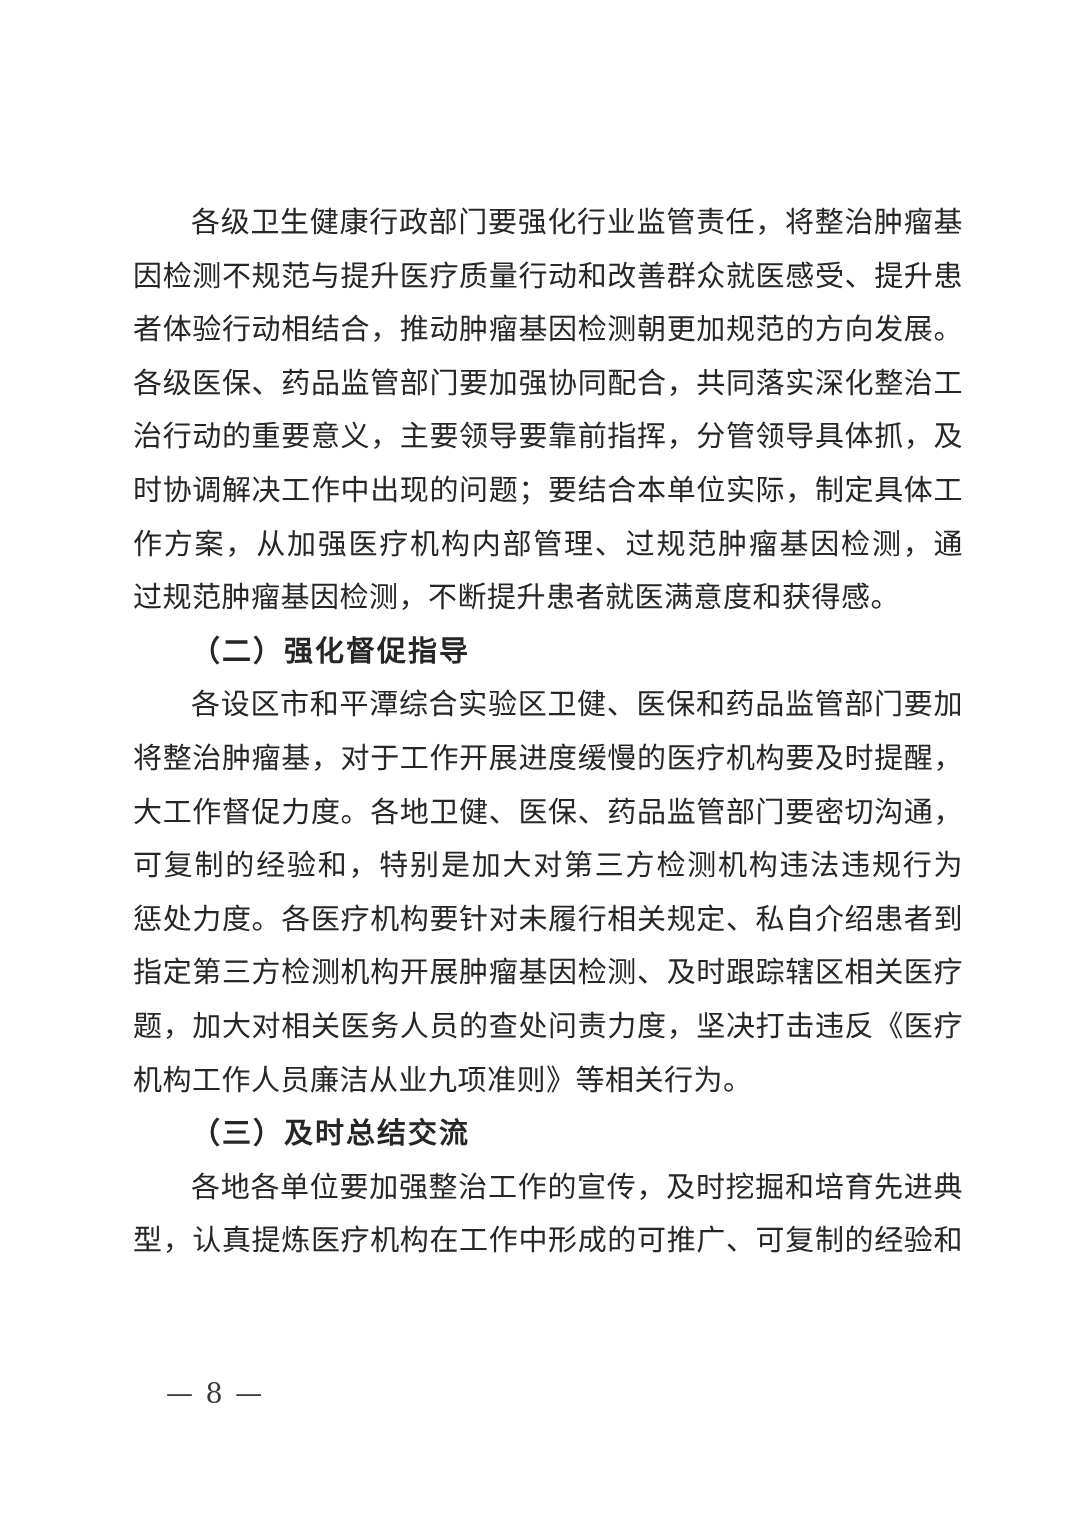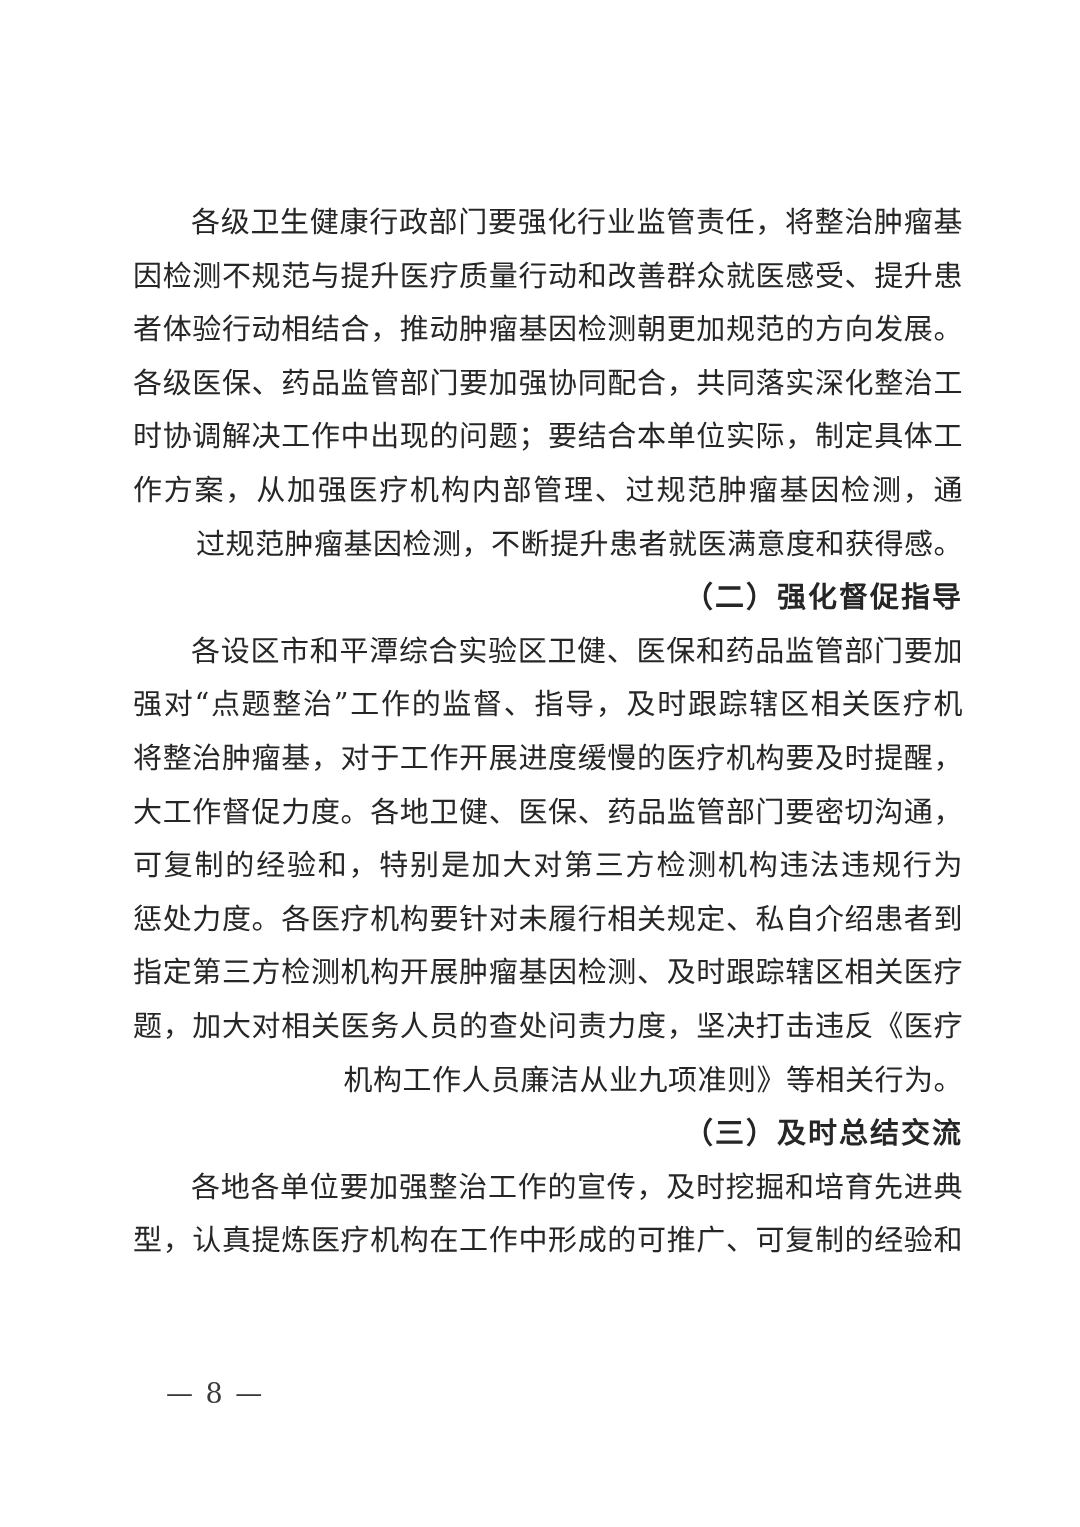--- a/index.html
+++ b/index.html
@@ -26,21 +26,21 @@
     left: 133px;
     top: 196px;
     width: 830px;
     color: #262626;
     font-size: 29px;
   }
   .line {
     line-height: 53.6px;
     height: 53.6px;
     overflow: hidden;
-    text-align: right;
+    text-align: left;
     letter-spacing: 0.5px;
   }
   
   .line.fill {
     text-align: justify;
     text-align-last: justify;
   }
   
   .line.first,
   .line.heading {
@@ -63,26 +63,26 @@
 </style>
 </head>
 <body>
 
 <div class="page">
   <div class="doc" id="doc-root" style="color: rgb(38, 38, 38);">
       <div class="line first fill">各级卫生健康行政部门要强化行业监管责任，将整治肿瘤基</div>
       <div class="line fill">因检测不规范与提升医疗质量行动和改善群众就医感受、提升患</div>
       <div class="line fill">者体验行动相结合，推动肿瘤基因检测朝更加规范的方向发展。</div>
       <div class="line fill">各级医保、药品监管部门要加强协同配合，共同落实深化整治工</div>
+      <div class="line fill">治行动的重要意义，主要领导要靠前指挥，分管领导具体抓，及</div>
       <div class="line fill">时协调解决工作中出现的问题；要结合本单位实际，制定具体工</div>
       <div class="line fill">作方案，从加强医疗机构内部管理、过规范肿瘤基因检测，通</div>
       <div class="line">过规范肿瘤基因检测，不断提升患者就医满意度和获得感。</div>
       <div class="line heading">（二）强化督促指导</div>
       <div class="line first fill">各设区市和平潭综合实验区卫健、医保和药品监管部门要加</div>
-      <div class="line fill">强对“点题整治”工作的监督、指导，及时跟踪辖区相关医疗机</div>
       <div class="line fill">将整治肿瘤基，对于工作开展进度缓慢的医疗机构要及时提醒，加</div>
       <div class="line fill">大工作督促力度。各地卫健、医保、药品监管部门要密切沟通，</div>
       <div class="line fill">可复制的经验和，特别是加大对第三方检测机构违法违规行为</div>
       <div class="line fill">惩处力度。各医疗机构要针对未履行相关规定、私自介绍患者到</div>
       <div class="line fill">指定第三方检测机构开展肿瘤基因检测、及时跟踪辖区相关医疗机</div>
       <div class="line fill">题，加大对相关医务人员的查处问责力度，坚决打击违反《医疗</div>
       <div class="line">机构工作人员廉洁从业九项准则》等相关行为。</div>
       <div class="line heading">（三）及时总结交流</div>
       <div class="line first fill">各地各单位要加强整治工作的宣传，及时挖掘和培育先进典</div>
       <div class="line fill">型，认真提炼医疗机构在工作中形成的可推广、可复制的经验和</div>

